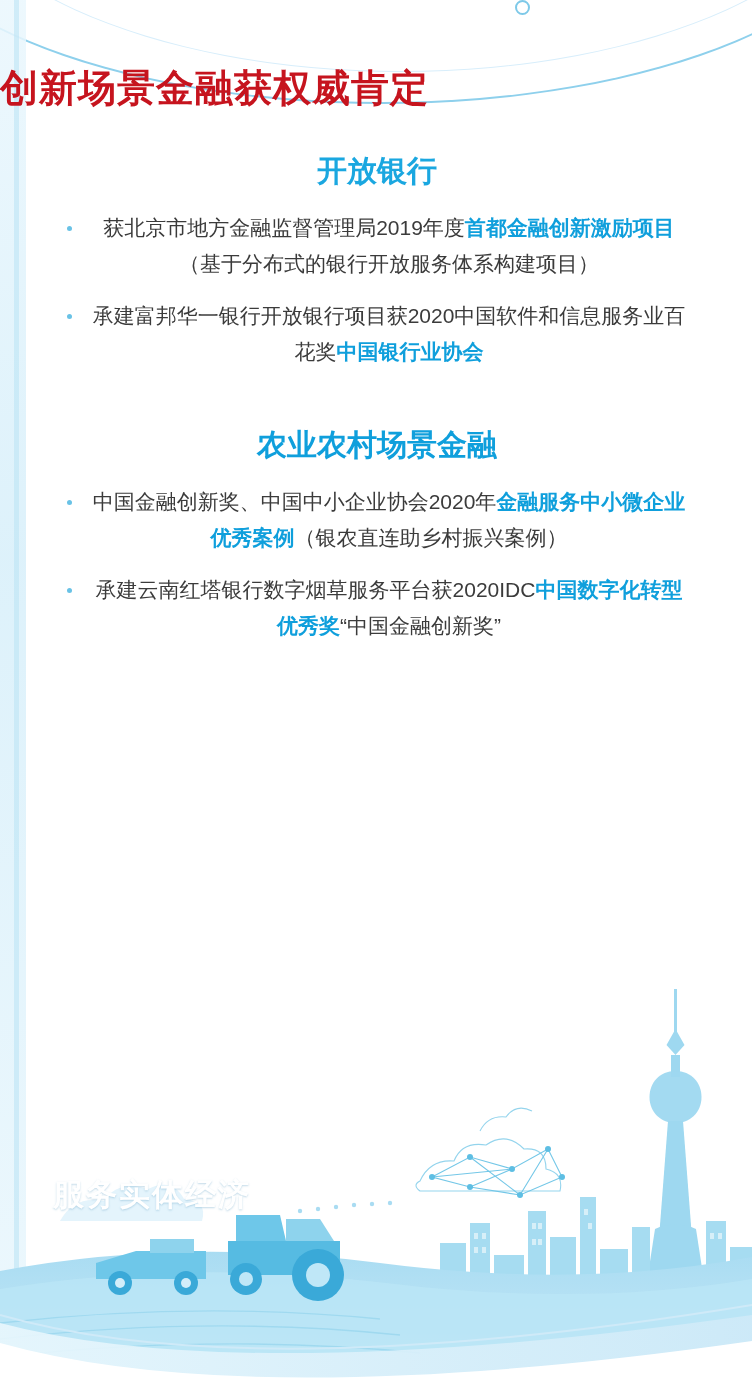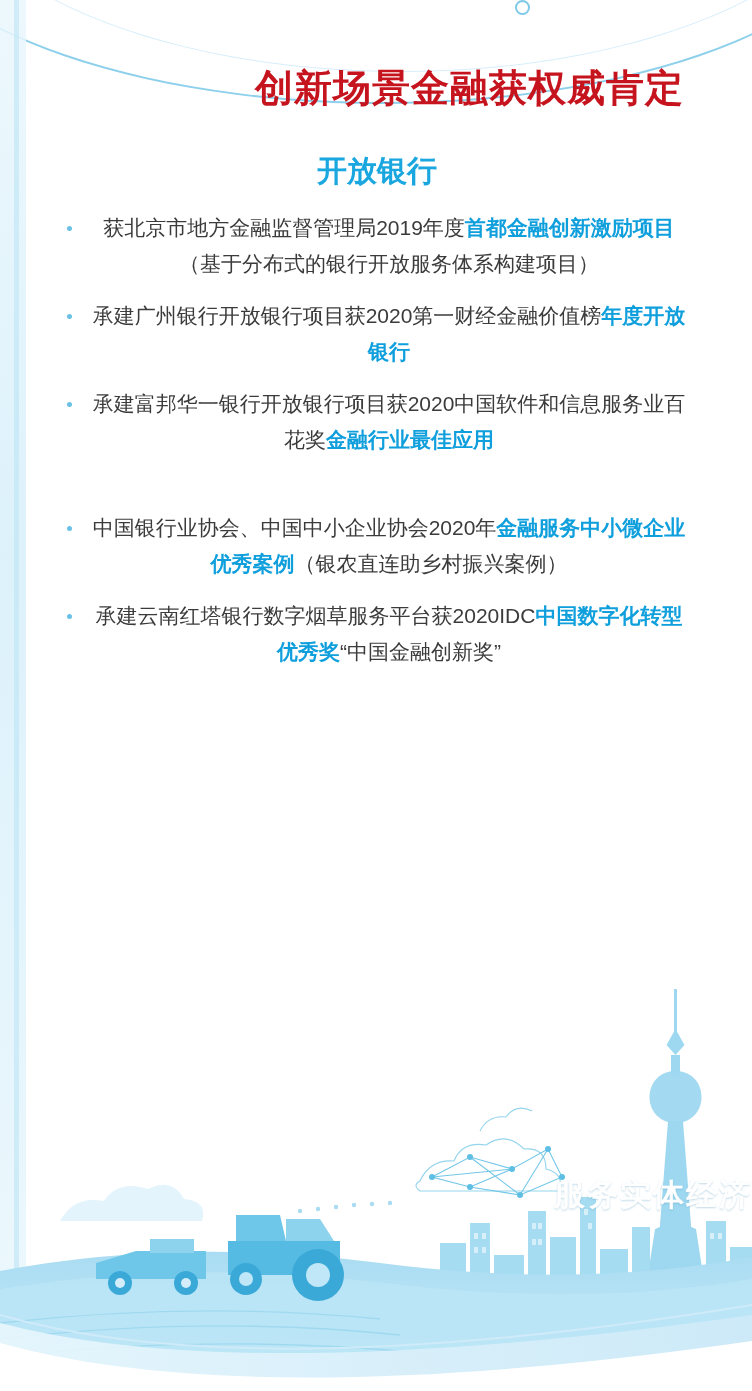--- a/index.html
+++ b/index.html
@@ -107,21 +107,21 @@
     border-radius: 50%;
     border: 2px solid #cfe9f7;
   }
 
   
   .header {
     position: absolute;
     left: 0;
     top: 64px;
     width: 684px;
-    text-align: right;
+    text-align: left;
   }
   .header .title {
     font-size: 38px;
     font-weight: bold;
     color: #c6141e;
     letter-spacing: 1px;
     line-height: 48px;
   }
 
   
@@ -185,21 +185,21 @@
     bottom: 0;
     width: 752px;
     height: 420px;
     overflow: hidden;
   }
   .footer-text {
     position: absolute;
     left: 0;
     top: 1174px;
     width: 752px;
-    text-align: right;
+    text-align: left;
     padding-left: 53px;
     box-sizing: border-box;
     font-size: 31px;
     font-weight: bold;
     color: #ffffff;
     letter-spacing: 2px;
     text-shadow: 0 1px 2px rgba(80,150,190,.35);
   }
 </style>
 </head>
@@ -340,32 +340,30 @@
 
   <div class="content">
 
     <div class="section">
       <div class="section-title">开放银行</div>
       <ul class="bullets">
         <li>
           <span>获北京市地方金融监督管理局2019年度</span><span class="hl">首都金融创新激励项目</span><span>（基于分布式的银行开放服务体系构建项目）</span>
         </li>
         <li>
-          <span>承建广州银行开放银行项目获2020第一财经金融价值榜</span><span class="hl">年度开放银行</span>
-        </li>
-        <li>
-          <span>承建富邦华一银行开放银行项目获2020中国软件和信息服务业百花奖</span><span class="hl">金融行业最佳应用</span>
+          <span>承建富邦华一银行开放银行项目获2020中国软件和信息服务业百花奖</span><span class="hl">中国银行业协会</span>
         </li>
       </ul>
     </div>
 
     <div class="section">
+      <div class="section-title blue2">农业农村场景金融</div>
       <ul class="bullets">
         <li>
-          <span>中国银行业协会、中国中小企业协会2020年</span><span class="hl">金融服务中小微企业优秀案例</span><span>（银农直连助乡村振兴案例）</span>
+          <span>中国金融创新奖、中国中小企业协会2020年</span><span class="hl">金融服务中小微企业优秀案例</span><span>（银农直连助乡村振兴案例）</span>
         </li>
         <li>
           <span>承建云南红塔银行数字烟草服务平台获2020IDC</span><span class="hl">中国数字化转型优秀奖</span><span>“中国金融创新奖”</span>
         </li>
       </ul>
     </div>
 
   </div>
 
   <div class="footer-text">服务实体经济</div>

